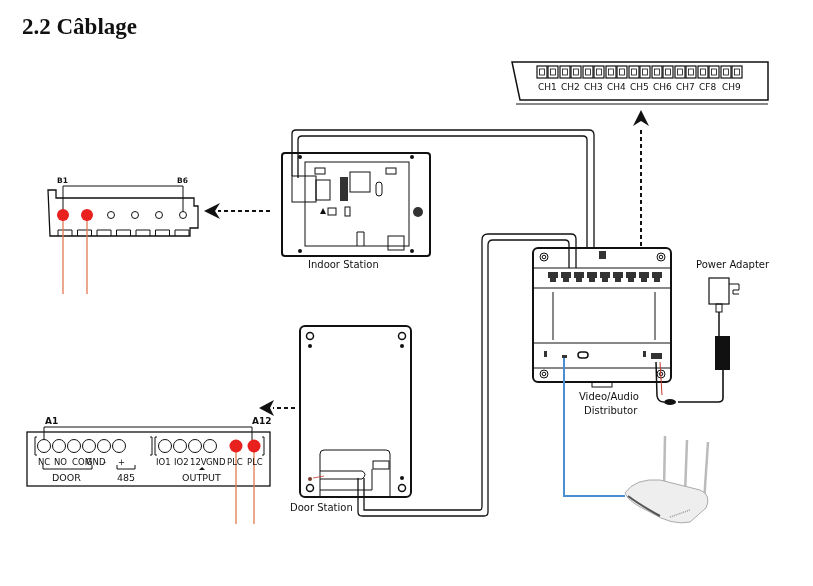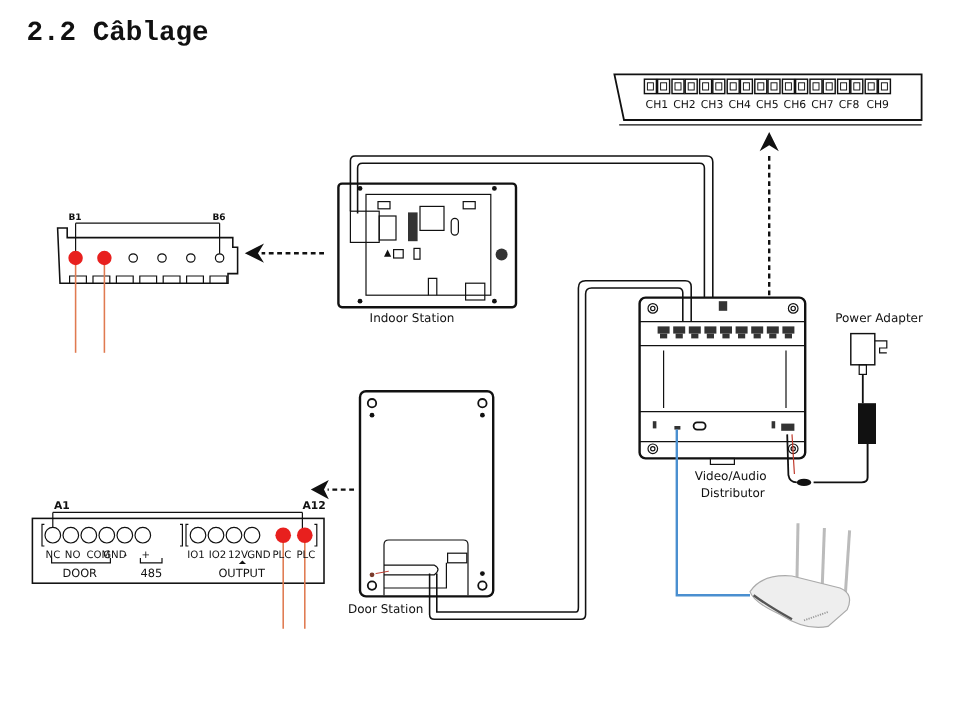--- a/index.html
+++ b/index.html
@@ -1,17 +1,17 @@
 <!DOCTYPE html>
 <html><head>
 <meta charset="utf-8">
 <style>
   html,body{margin:0;padding:0;background:#fff;}
   body{width:813px;height:586px;position:relative;overflow:hidden;font-family:"DejaVu Sans",sans-serif;}
-  #title{position:absolute;left:22px;top:14px;font-family:Liberation Mono, monospace;font-weight:bold;font-size:23px;color:#111;}
+  #title{position:absolute;left:22px;top:14px;font-family:Liberation Serif, serif;font-weight:bold;font-size:23px;color:#111;}
   svg{position:absolute;left:0;top:0;}
   .lbl{font-family:"DejaVu Sans",sans-serif;font-size:10.5px;fill:#111;}
   .small{font-family:"DejaVu Sans",sans-serif;font-size:9px;fill:#111;}
   .tiny{font-family:"DejaVu Sans",sans-serif;font-size:7.5px;fill:#111;font-weight:bold;}
   .dev{fill:#fff;stroke:#111;stroke-width:2;}
   .thin{fill:none;stroke:#111;stroke-width:1;}
   .cable{fill:none;stroke:#111;stroke-width:1.3;}
   .dash{fill:none;stroke:#111;stroke-width:2;stroke-dasharray:4 3;}
 </style>
 </head>

